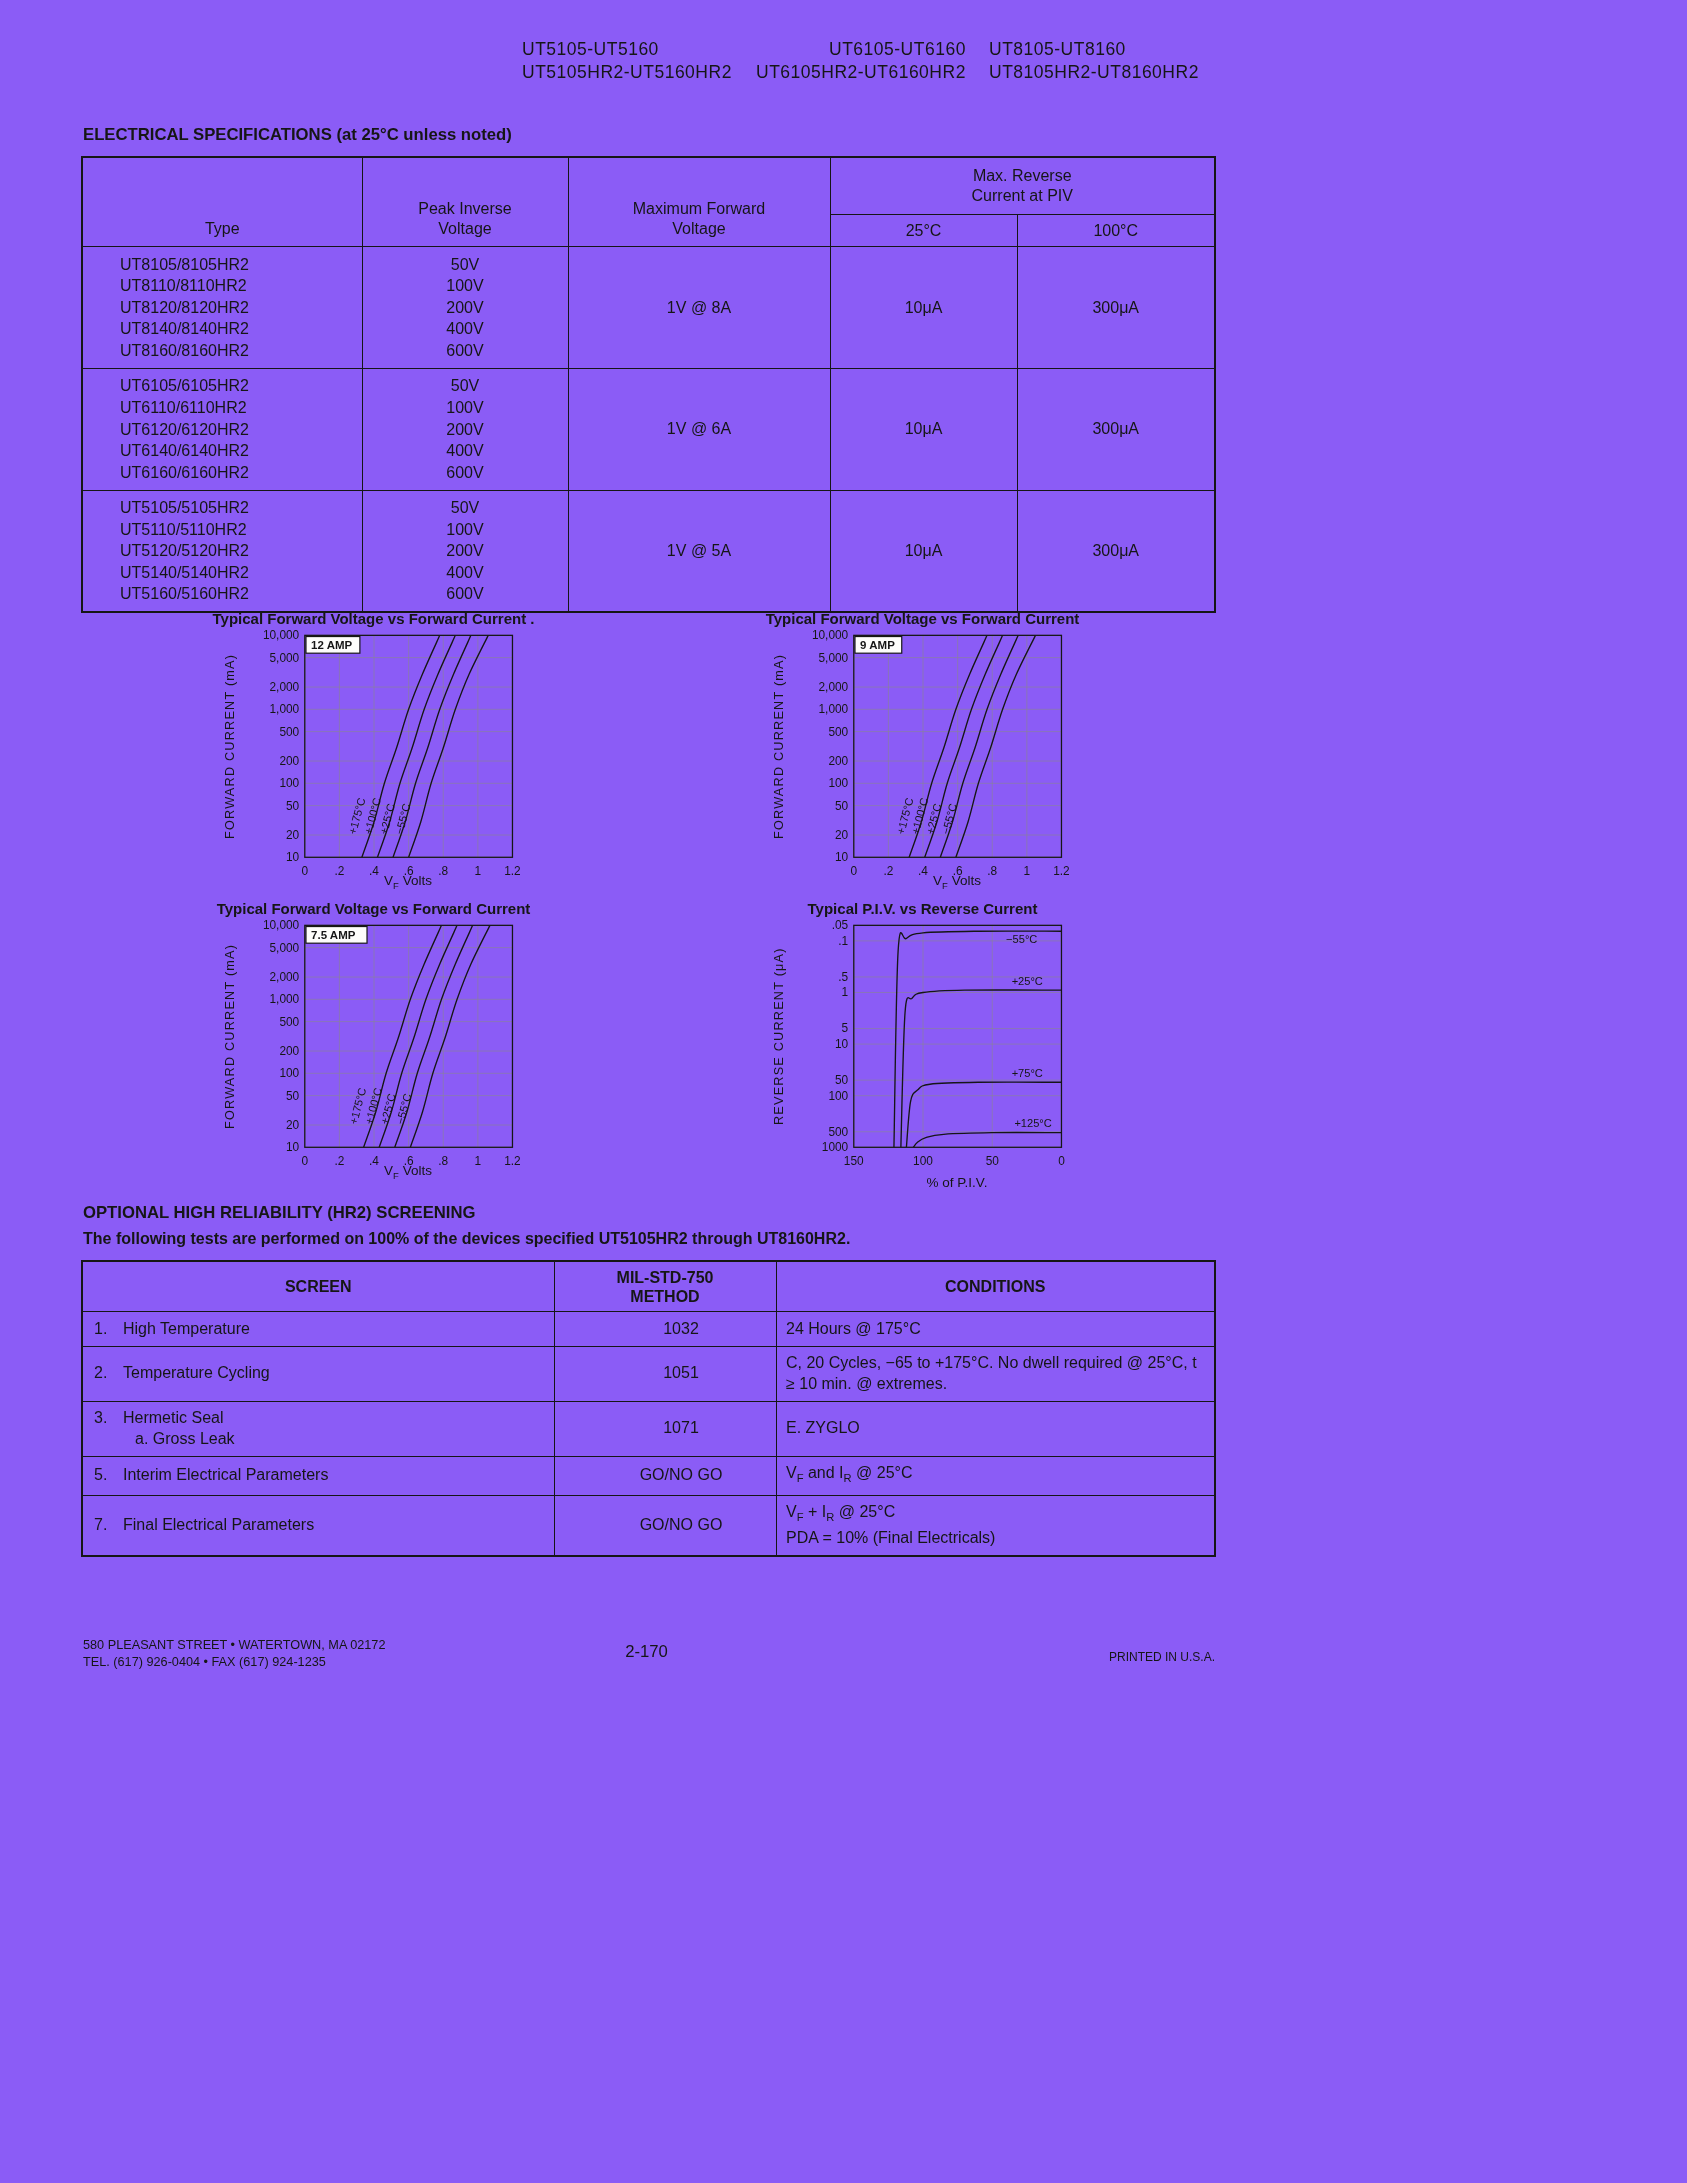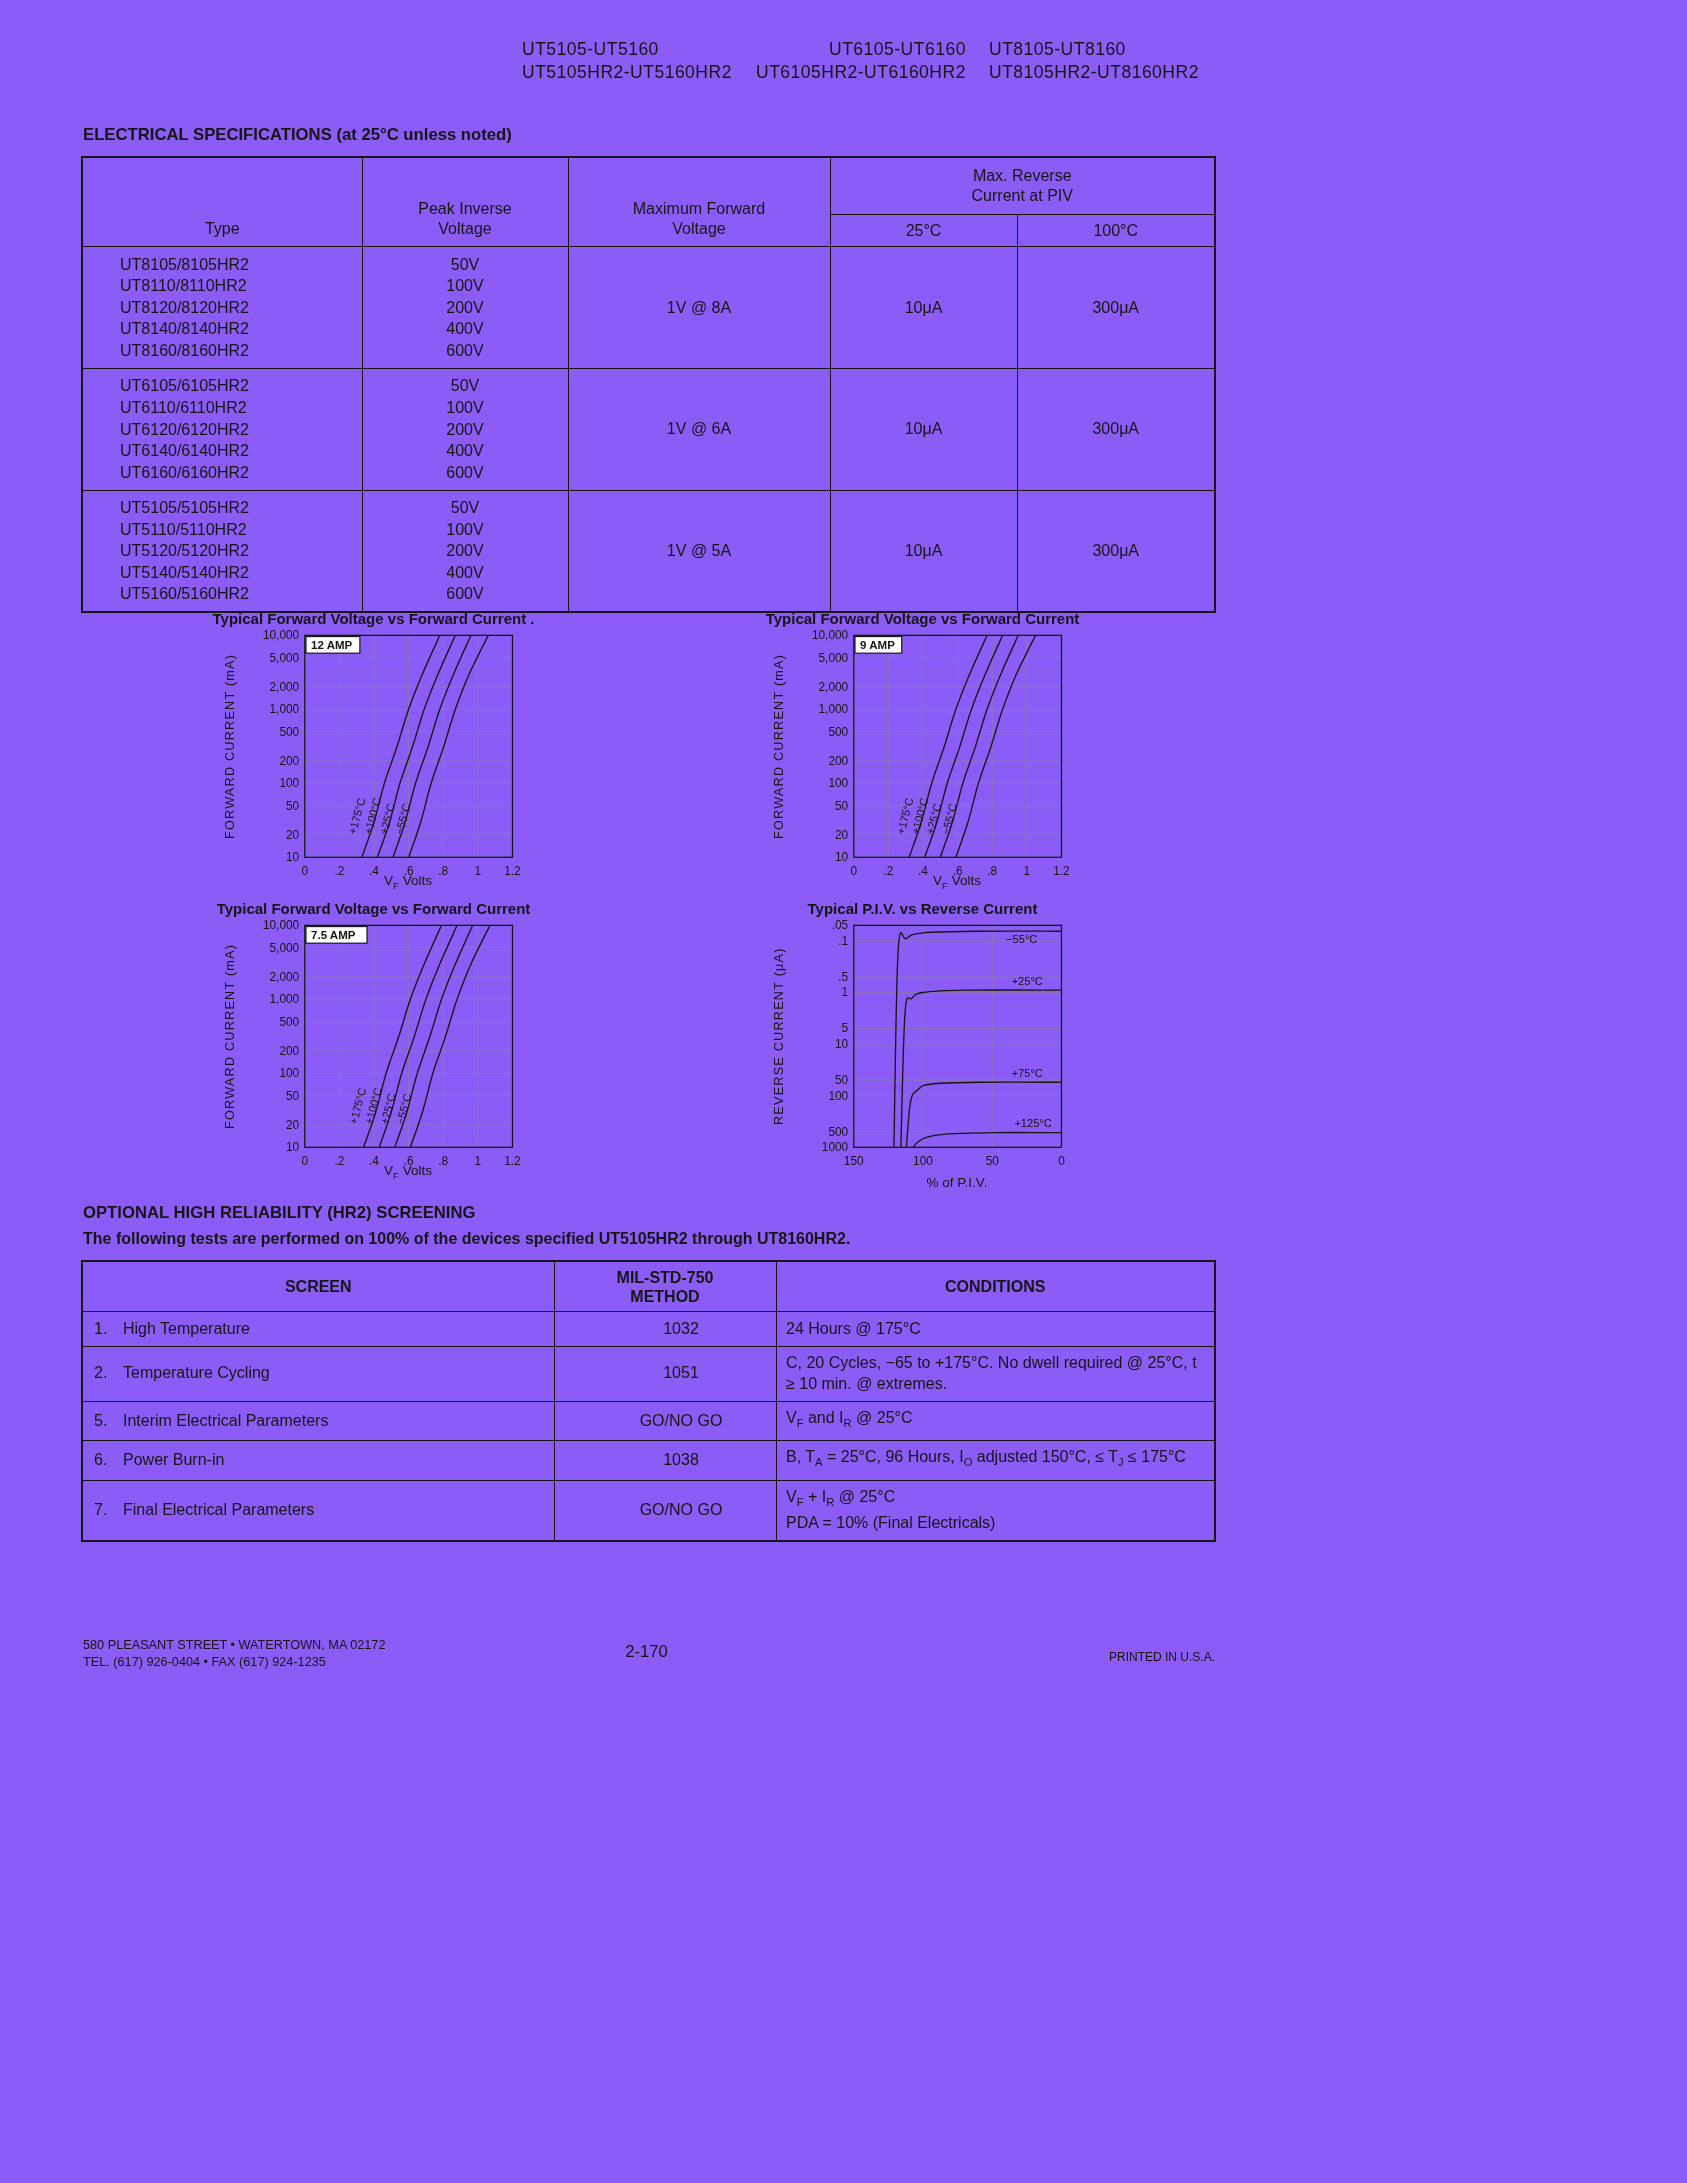--- a/index.html
+++ b/index.html
@@ -401,28 +401,28 @@
         <td class="screen-cell"><span class="num">1.</span><span>High Temperature</span></td>
         <td class="method-cell">1032</td>
         <td class="cond-cell">24 Hours @ 175°C</td>
       </tr>
       <tr>
         <td class="screen-cell"><span class="num">2.</span><span>Temperature Cycling</span></td>
         <td class="method-cell">1051</td>
         <td class="cond-cell">C, 20 Cycles, −65 to +175°C. No dwell required @ 25°C, t ≥ 10 min. @ extremes.</td>
       </tr>
       <tr>
+        <td class="screen-cell"><span class="num">3.</span><span>Hermetic Seal</span><div class="screen2">a. Gross Leak</div></td>
+        <td class="method-cell">1071</td>
+        <td class="cond-cell">E. ZYGLO</td>
+      </tr>
+      <tr>
         <td class="screen-cell"><span class="num">5.</span><span>Interim Electrical Parameters</span></td>
         <td class="method-cell">GO/NO GO</td>
         <td class="cond-cell">V<sub>F</sub> and I<sub>R</sub> @ 25°C</td>
-      </tr>
-      <tr>
-        <td class="screen-cell"><span class="num">6.</span><span>Power Burn-in</span></td>
-        <td class="method-cell">1038</td>
-        <td class="cond-cell">B, T<sub>A</sub> = 25°C, 96 Hours, I<sub>O</sub> adjusted 150°C, ≤ T<sub>J</sub> ≤ 175°C</td>
       </tr>
       <tr>
         <td class="screen-cell"><span class="num">7.</span><span>Final Electrical Parameters</span></td>
         <td class="method-cell">GO/NO GO</td>
         <td class="cond-cell">V<sub>F</sub> + I<sub>R</sub> @ 25°C<br>PDA = 10% (Final Electricals)</td>
       </tr>
     </tbody>
   </table>
 
   <div class="abs" style="left:83px; top:1637px;">

